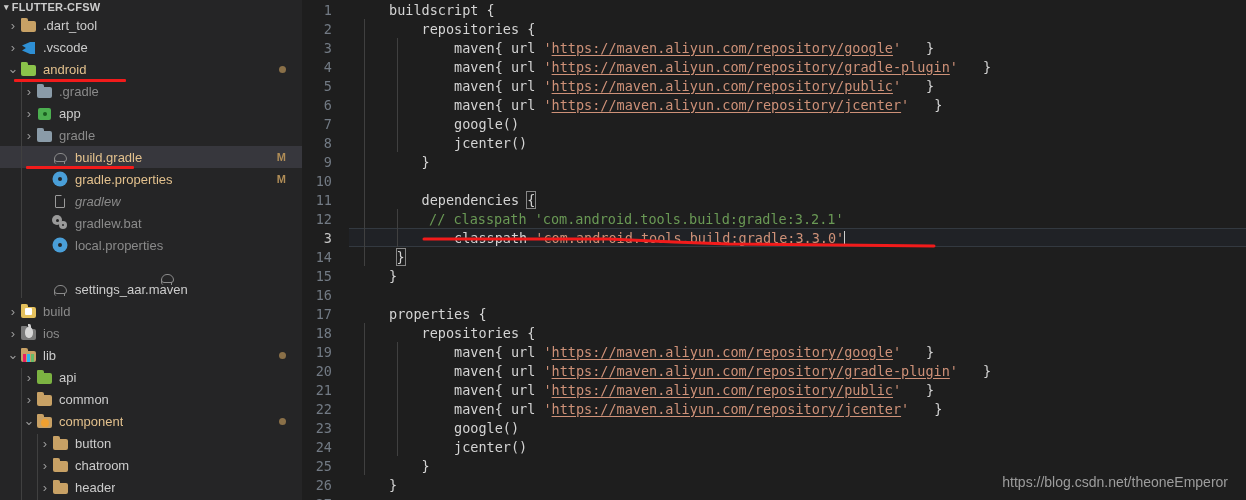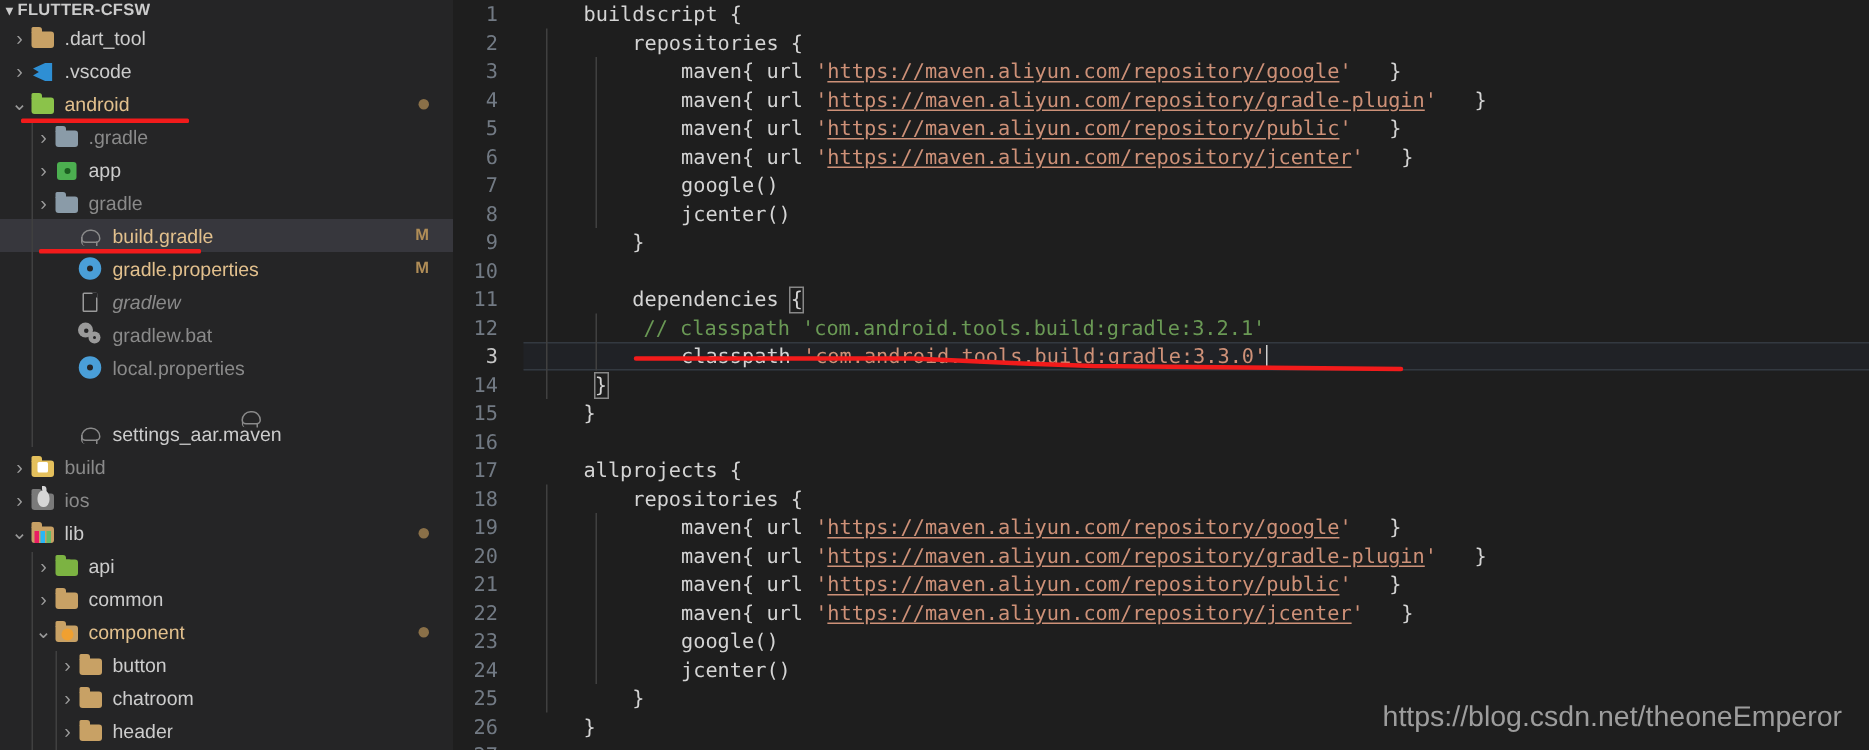--- a/index.html
+++ b/index.html
@@ -214,21 +214,21 @@
   .c-brace   { color: #d4d4d4; }
   .c-match   { outline: 1px solid #888; outline-offset: 0px; }
   .cursor {
     display:inline-block; width:1px; height:15px;
     background:#cfcfcf; vertical-align:-3px;
   }
 
   .watermark {
     position: absolute;
     right: 18px; bottom: 10px;
-    color: #9d9d9d; font-size: 19px;
+    color: #9d9d9d; font-size: 14px;
     font-family: "Liberation Sans", sans-serif;
   }
 
   
   #ed-redline { position:absolute; z-index:5; pointer-events:none; }
 </style>
 </head>
 <body>
 
 <div id="root">
@@ -429,21 +429,21 @@
         <div class="line"><span class="ln">7</span><span class="code">        <span class="c-plain">google()</span></span></div>
         <div class="line"><span class="ln">8</span><span class="code">        <span class="c-plain">jcenter()</span></span></div>
         <div class="line"><span class="ln">9</span><span class="code">    <span class="c-plain">}</span></span></div>
         <div class="line"><span class="ln">10</span><span class="code"></span></div>
         <div class="line"><span class="ln">11</span><span class="code">    <span class="c-plain">dependencies </span><span class="c-brace c-match">{</span></span></div>
         <div class="line"><span class="ln">12</span><span class="code">        <span class="c-comment">// classpath 'com.android.tools.build:gradle:3.2.1'</span></span></div>
         <div class="line active"><span class="ln">3</span><span class="code">        <span class="c-plain">classpath </span><span class="c-str">'com.android.tools.build:gradle:3.3.0'</span><span class="cursor"></span></span></div>
         <div class="line"><span class="ln">14</span><span class="code">    <span class="c-brace c-match">}</span></span></div>
         <div class="line"><span class="ln">15</span><span class="code"><span class="c-plain">}</span></span></div>
         <div class="line"><span class="ln">16</span><span class="code"></span></div>
-        <div class="line"><span class="ln">17</span><span class="code"><span class="c-plain">allprojects {</span></span></div>
+        <div class="line"><span class="ln">17</span><span class="code"><span class="c-plain">properties {</span></span></div>
         <div class="line"><span class="ln">18</span><span class="code">    <span class="c-plain">repositories {</span></span></div>
         <div class="line"><span class="ln">19</span><span class="code">        <span class="c-plain">maven{ url </span><span class="c-str">'</span><span class="c-link">https://maven.aliyun.com/repository/google</span><span class="c-str">'</span><span class="c-plain">}</span></span></div>
         <div class="line"><span class="ln">20</span><span class="code">        <span class="c-plain">maven{ url </span><span class="c-str">'</span><span class="c-link">https://maven.aliyun.com/repository/gradle-plugin</span><span class="c-str">'</span><span class="c-plain">}</span></span></div>
         <div class="line"><span class="ln">21</span><span class="code">        <span class="c-plain">maven{ url </span><span class="c-str">'</span><span class="c-link">https://maven.aliyun.com/repository/public</span><span class="c-str">'</span><span class="c-plain">}</span></span></div>
         <div class="line"><span class="ln">22</span><span class="code">        <span class="c-plain">maven{ url </span><span class="c-str">'</span><span class="c-link">https://maven.aliyun.com/repository/jcenter</span><span class="c-str">'</span><span class="c-plain">}</span></span></div>
         <div class="line"><span class="ln">23</span><span class="code">        <span class="c-plain">google()</span></span></div>
         <div class="line"><span class="ln">24</span><span class="code">        <span class="c-plain">jcenter()</span></span></div>
         <div class="line"><span class="ln">25</span><span class="code">    <span class="c-plain">}</span></span></div>
         <div class="line"><span class="ln">26</span><span class="code"><span class="c-plain">}</span></span></div>
         <div class="line"><span class="ln">27</span><span class="code"></span></div>

